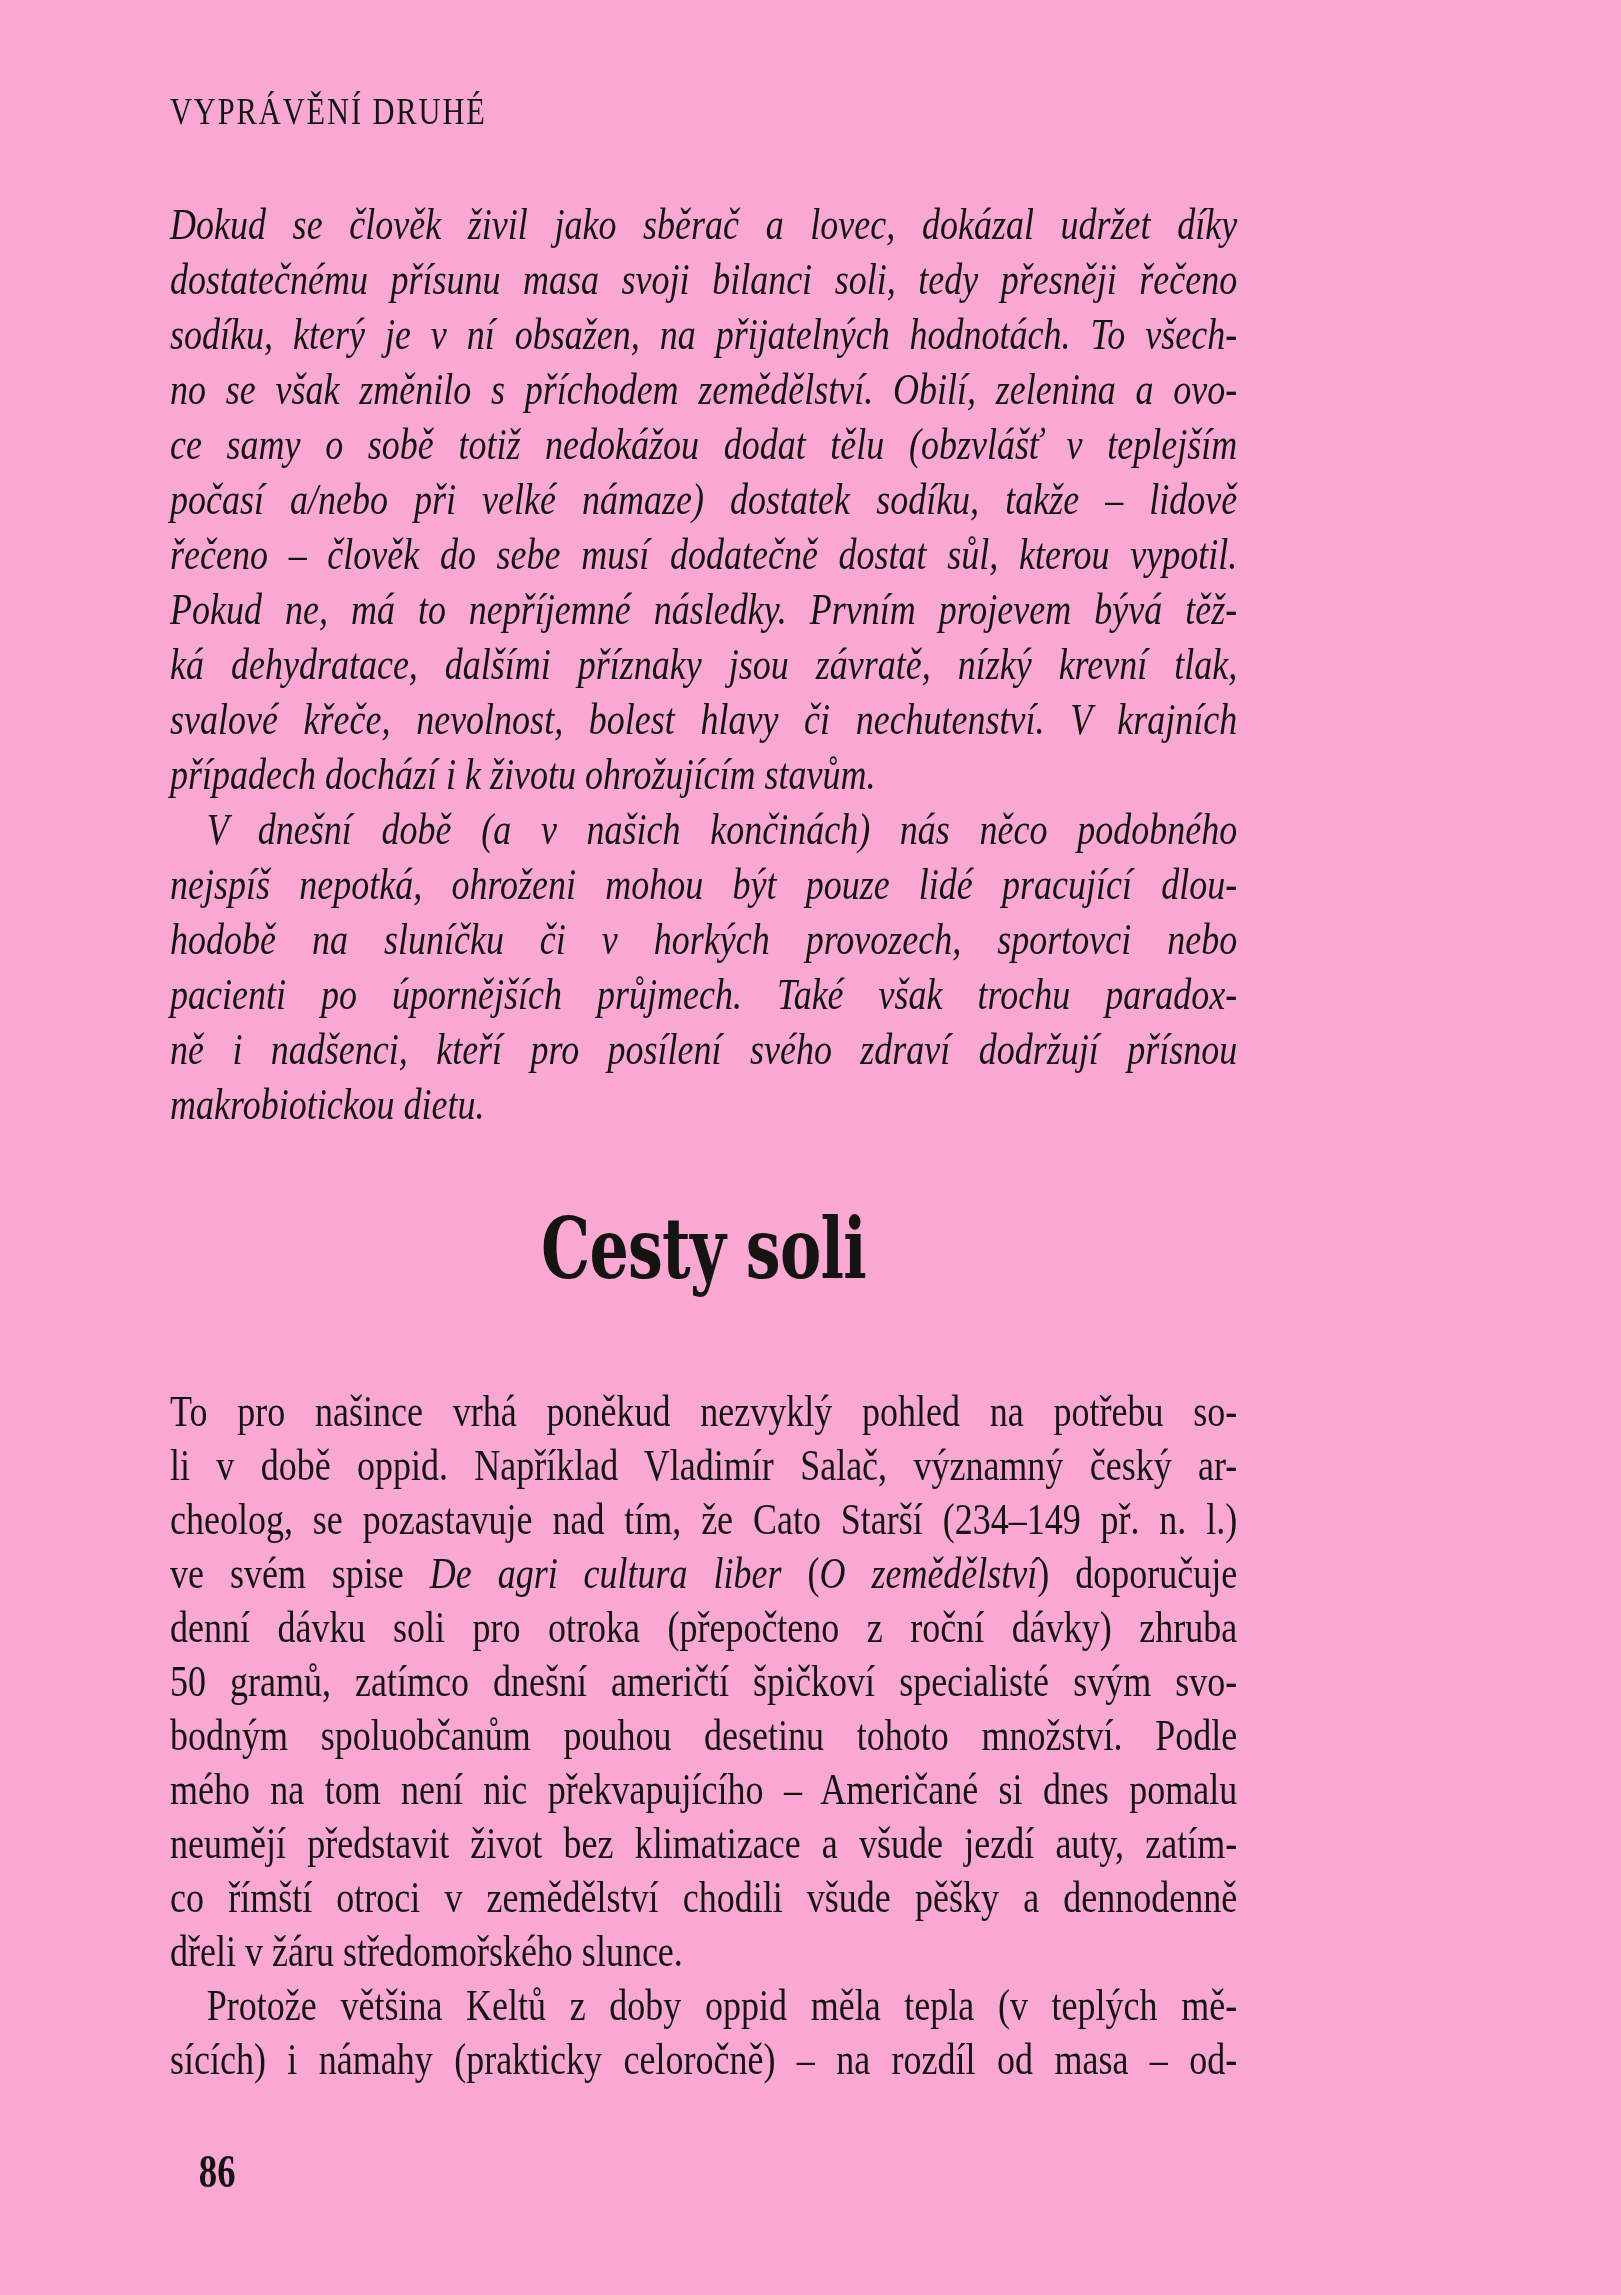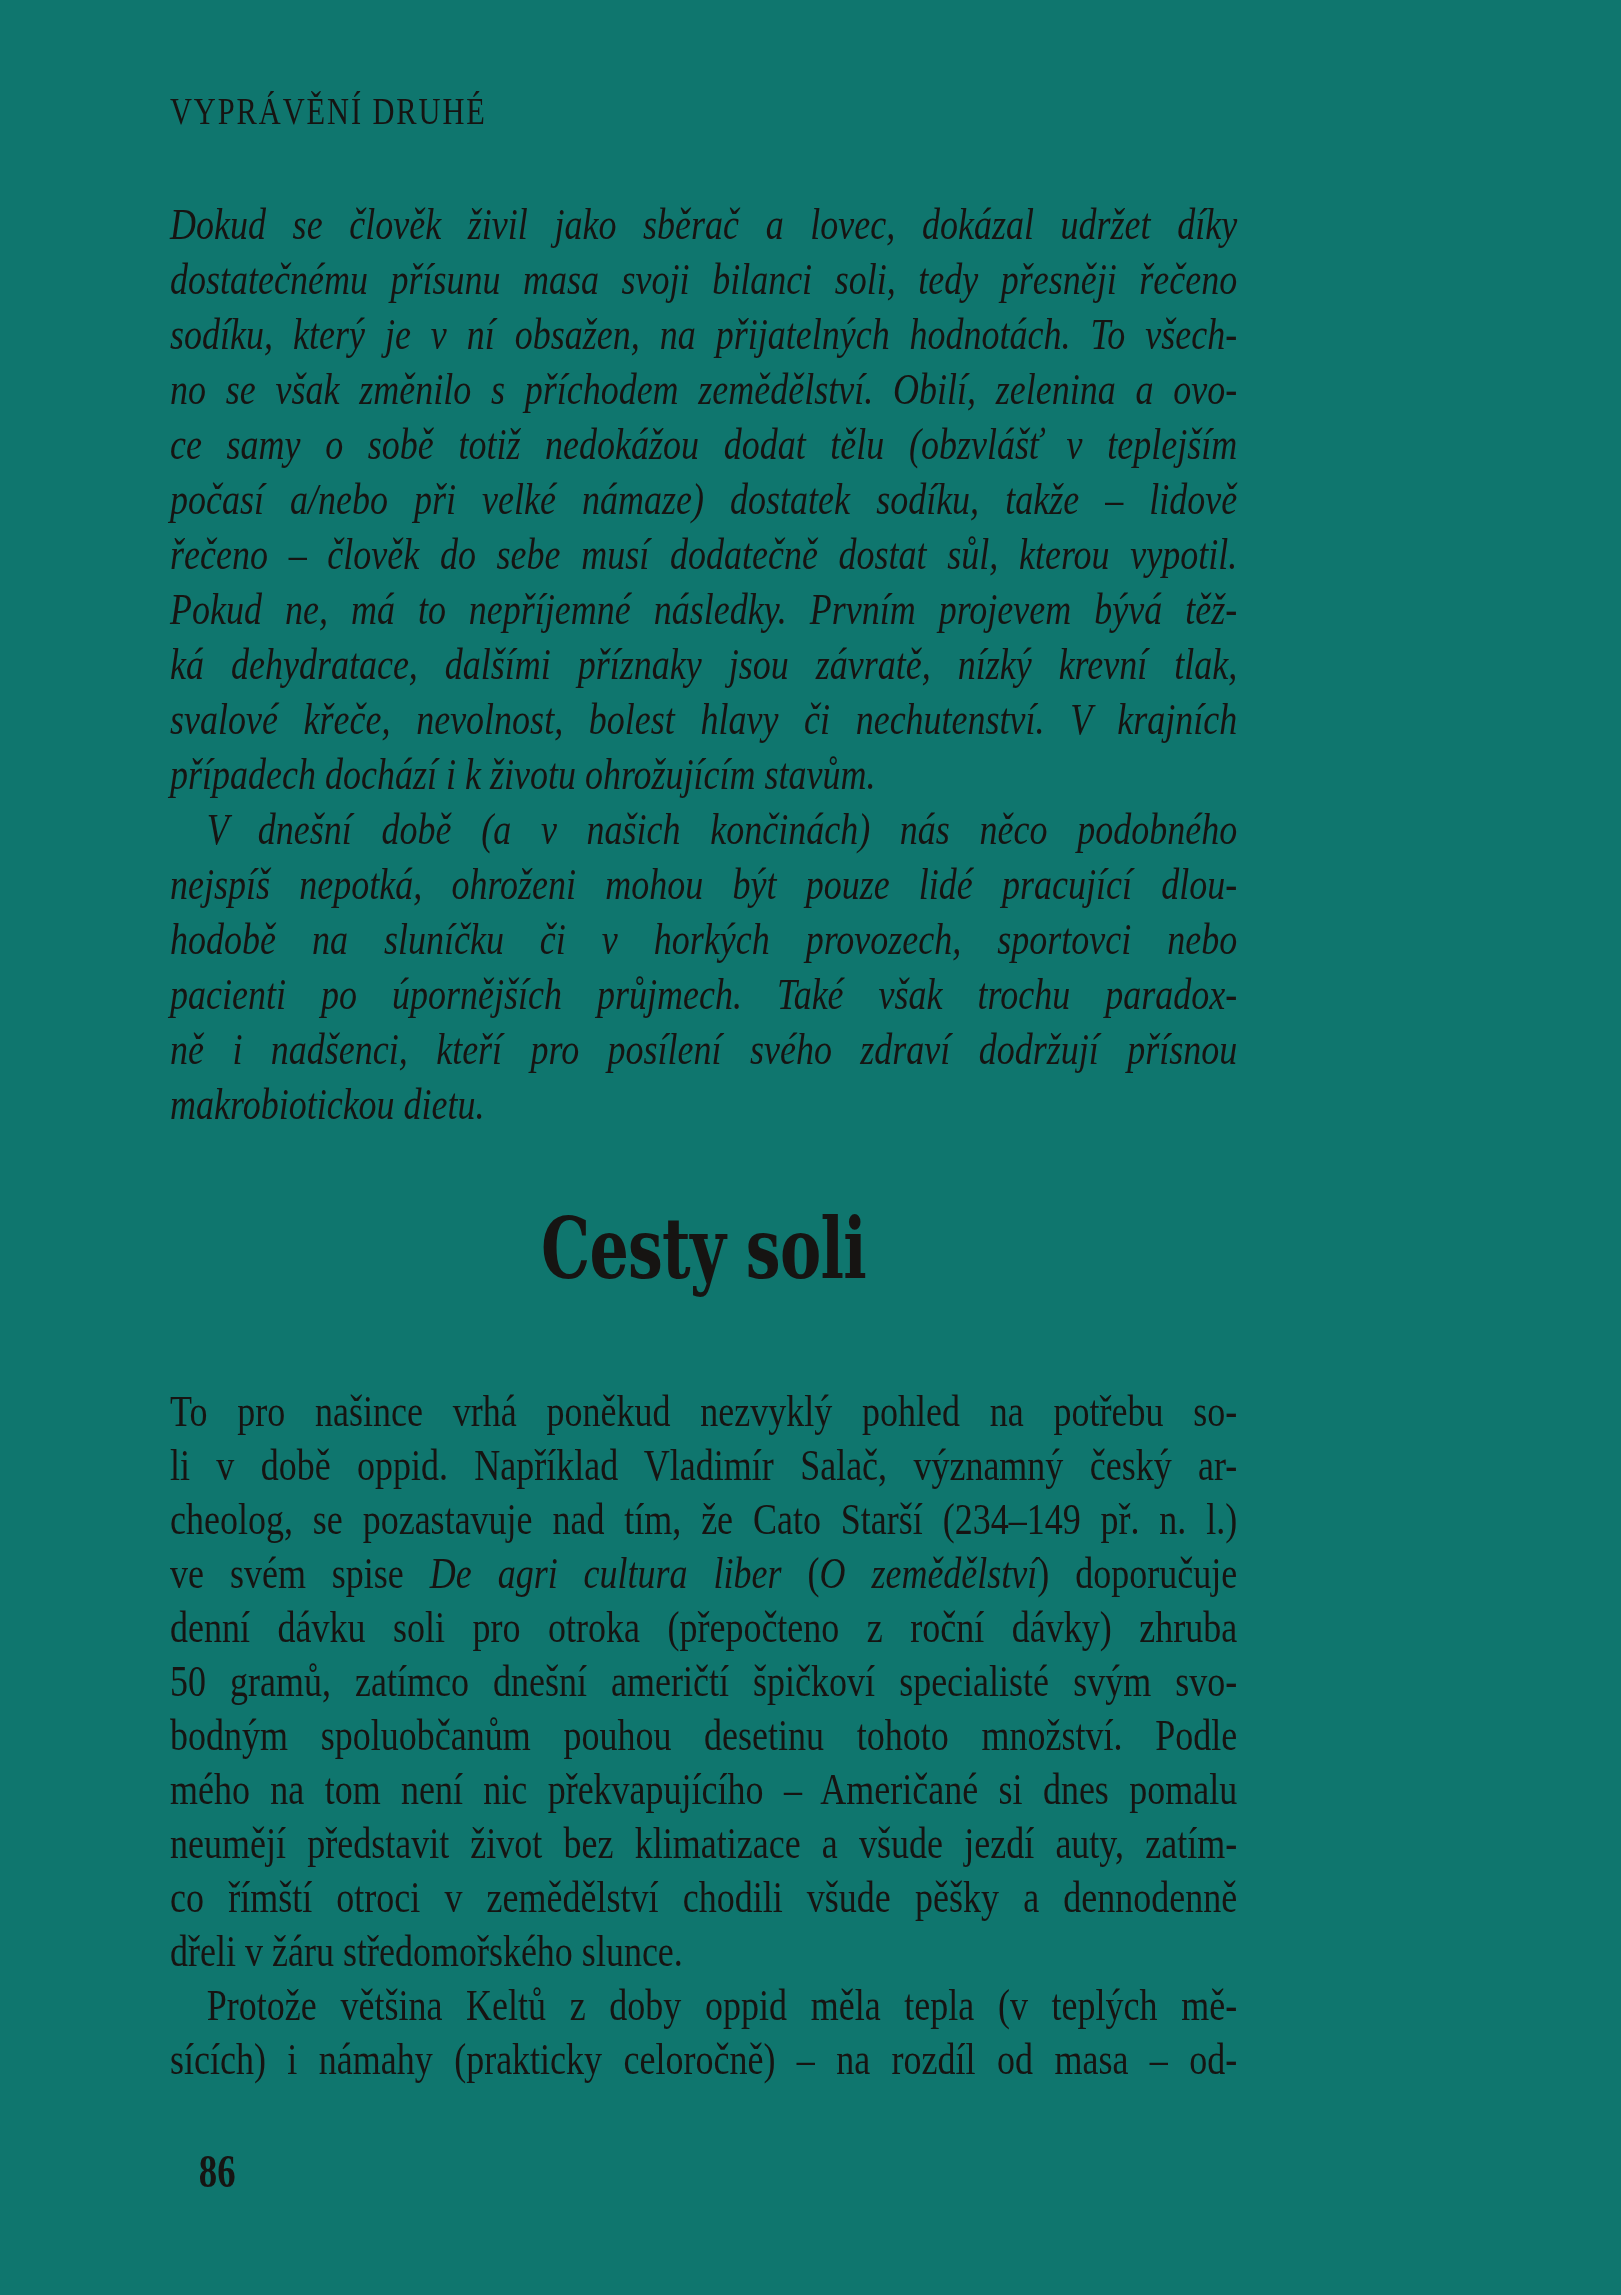--- a/index.html
+++ b/index.html
@@ -2,21 +2,21 @@
 <html><head>
 <meta charset="utf-8">
 <style>
   html, body { margin: 0; padding: 0; }
   body { background: #e8e8e8; }
   .page {
     position: relative;
     width: 1621px;
     height: 2295px;
     margin: 0 auto;
-    background: #0f766e;
+    background: #f9a8d4;
     overflow: hidden;
     font-family: "Liberation Serif", serif;
     color: #161412;
   }
   
   .text-col {
     position: absolute;
     left: 170px;
     top: 0;
     width: 1334px;

